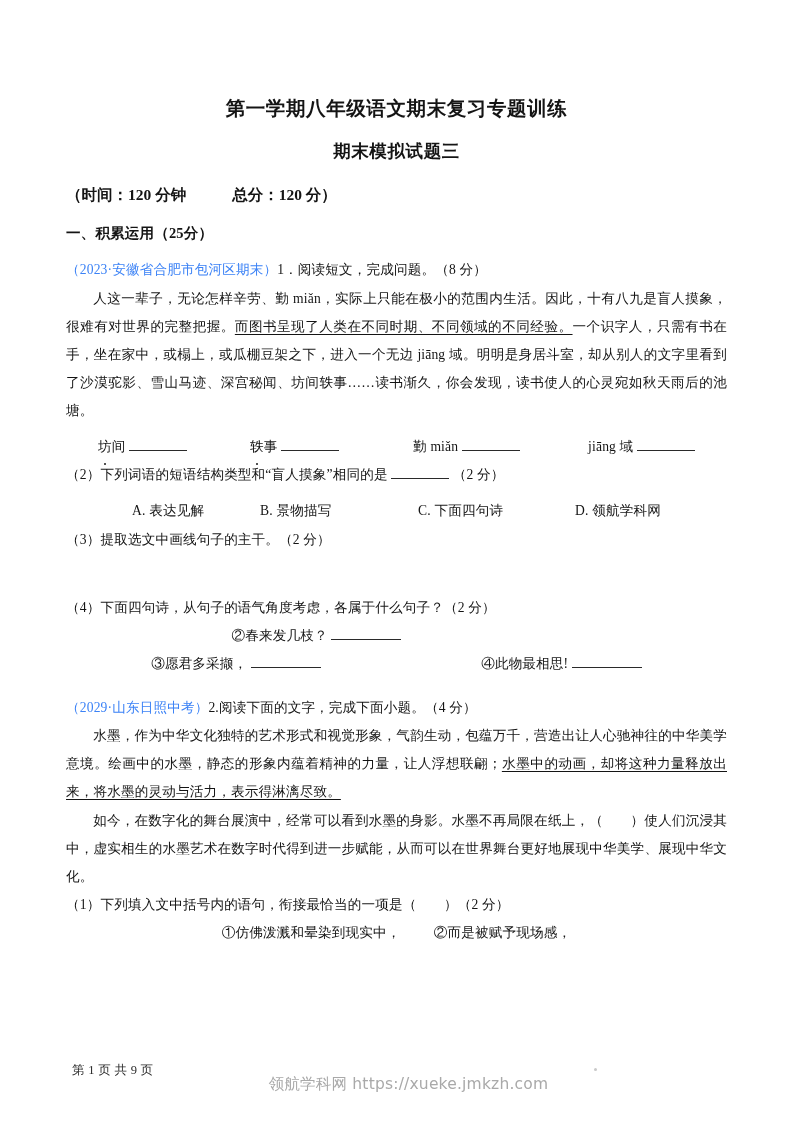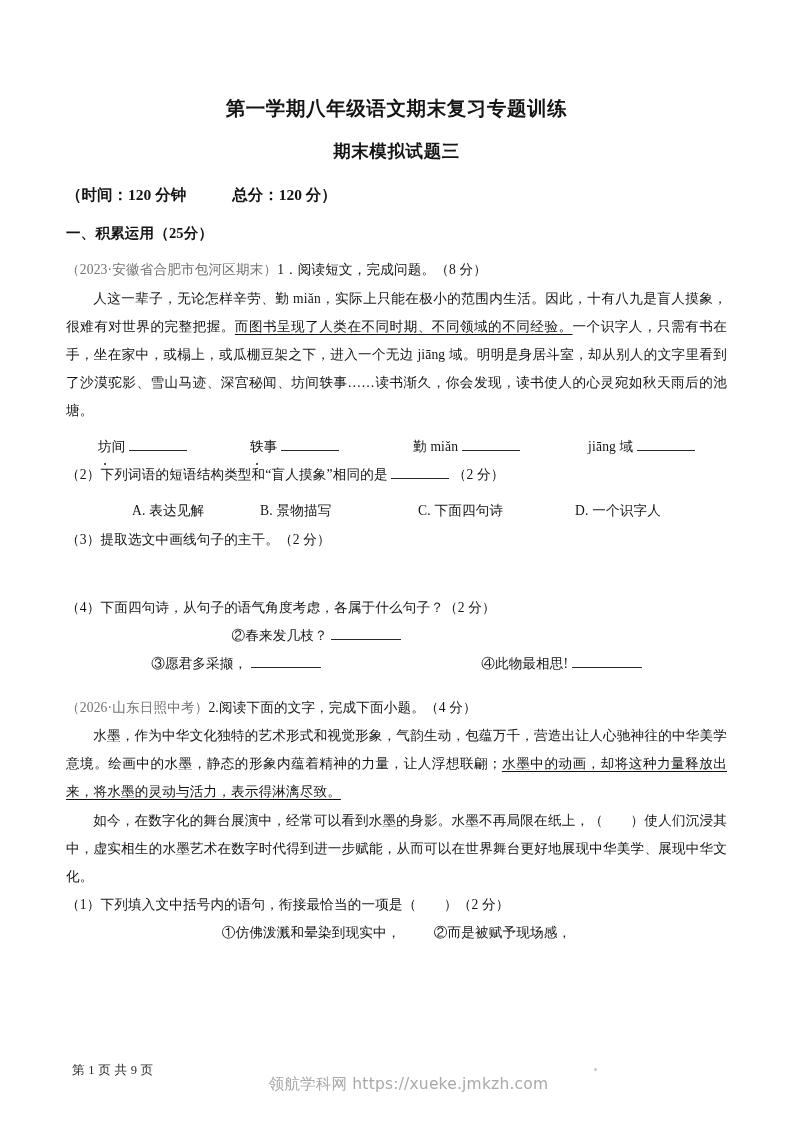--- a/index.html
+++ b/index.html
@@ -59,21 +59,21 @@
     line-height: 1.5;
     letter-spacing: 0.2px;
   }
   .qline {
     font-size: 13.6px;
     line-height: 2.07;
     margin: 0;
     letter-spacing: 0.15px;
   }
   .src-tag {
-    color: #737373;
+    color: #3b82f6;
   }
   .para {
     font-size: 13.6px;
     line-height: 2.07;
     margin: 0;
     text-indent: 2em;
     text-align: justify;
     letter-spacing: 0.15px;
   }
   .u {
@@ -208,21 +208,21 @@
       <span class="blank b-md"></span>
       <span>（2 分）</span>
     </p>
 
     <div class="spacer-sm"></div>
 
     <div class="row opt-row">
       <div>A. 表达见解</div>
       <div>B. 景物描写</div>
       <div>C. 下面四句诗</div>
-      <div>D. 一个识字人</div>
+      <div>D. 领航学科网</div>
     </div>
 
     <p class="qline">（3）提取选文中画线句子的主干。（2 分）</p>
 
     <div class="spacer-lg"></div>
 
     <p class="qline">（4）下面四句诗，从句子的语气角度考虑，各属于什么句子？（2 分）</p>
 
     <div class="row poem-row">
       <div>
@@ -238,21 +238,21 @@
       </div>
       <div>
         <span>④此物最相思!</span>
         <span class="blank b-lg"></span>
       </div>
     </div>
 
     <div class="spacer-md"></div>
 
     <p class="qline">
-      <span class="src-tag">（2026·山东日照中考）</span><span>2.阅读下面的文字，完成下面小题。（4 分）</span>
+      <span class="src-tag">（2029·山东日照中考）</span><span>2.阅读下面的文字，完成下面小题。（4 分）</span>
     </p>
 
     <p class="para">
       <span>水墨，作为中华文化独特的艺术形式和视觉形象，气韵生动，包蕴万千，营造出让人心驰神往的中华美学意境。绘画中的水墨，静态的形象内蕴着精神的力量，让人浮想联翩；</span><span class="u">水墨中的动画，却将这种力量释放出来，将水墨的灵动与活力，表示得淋漓尽致。</span>
     </p>
 
     <p class="para">如今，在数字化的舞台展演中，经常可以看到水墨的身影。水墨不再局限在纸上，（　　）使人们沉浸其中，虚实相生的水墨艺术在数字时代得到进一步赋能，从而可以在世界舞台更好地展现中华美学、展现中华文化。</p>
 
     <p class="qline">（1）下列填入文中括号内的语句，衔接最恰当的一项是（　　）（2 分）</p>
 

